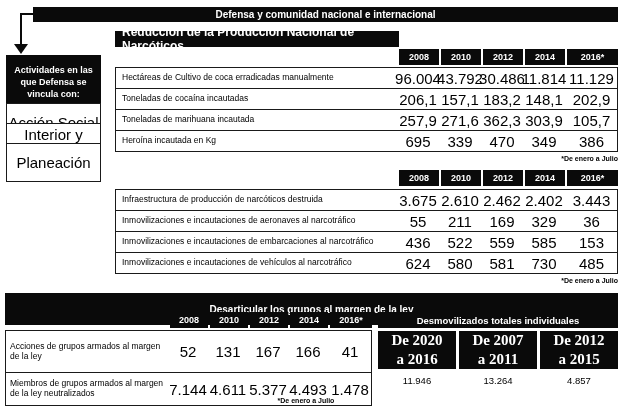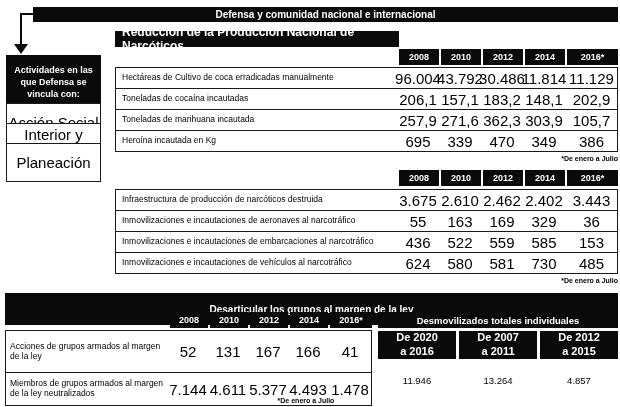--- a/index.html
+++ b/index.html
@@ -13,21 +13,21 @@
   .ycell{background:#0a0a0a;color:#fff;font-weight:bold;font-size:9px;display:flex;align-items:center;justify-content:center;}
   .tbl{position:absolute;}
   .trow{display:flex;border:1px solid #1a1a1a;background:#fff;height:22px;}
   .trow + .trow{margin-top:-1px;}
   .rowlabel{flex:1;display:flex;align-items:center;padding-left:6px;font-size:8.5px;line-height:1.15;}
   .tbl.nowraplabels .rowlabel{white-space:nowrap;}
   .vals{display:grid;column-gap:2px;}
   .val{font-size:15px;display:flex;align-items:center;justify-content:center;}
   .fnote{position:absolute;font-size:7px;font-weight:bold;}
   .sideitem{position:absolute;left:6px;width:95px;height:39px;border:1px solid #1a1a1a;background:#fff;display:flex;align-items:center;justify-content:center;font-size:15px;text-align:center;}
-  .pcell{background:#0a0a0a;color:#fff;font-weight:bold;font-size:11px;line-height:1.25;display:flex;flex-direction:column;align-items:center;justify-content:center;text-align:center;}
+  .pcell{background:#0a0a0a;color:#fff;font-weight:bold;font-size:15px;line-height:1.25;display:flex;flex-direction:column;align-items:center;justify-content:center;text-align:center;font-family:Liberation Serif, serif;}
   .dval{font-size:9.5px;display:flex;align-items:center;justify-content:center;}
   .line{position:absolute;background:#0a0a0a;}
 </style>
 </head>
 <body>
 
 <div class="bar" style="left:33px;top:7px;width:585px;height:15px;font-size:10px;">Defensa y comunidad nacional e internacional</div>
 
 <div class="line" style="left:20px;top:13px;width:15px;height:2px;"></div>
 <div class="line" style="left:20px;top:13px;width:2px;height:31px;"></div>
@@ -108,21 +108,21 @@
       <div class="val">2.610</div>
       <div class="val">2.462</div>
       <div class="val">2.402</div>
       <div class="val">3.443</div>
     </div>
   </div>
   <div class="trow">
     <div class="rowlabel">Inmovilizaciones e incautaciones de aeronaves al narcotráfico</div>
     <div class="vals g219">
       <div class="val">55</div>
-      <div class="val">163</div>
+      <div class="val">211</div>
       <div class="val">169</div>
       <div class="val">329</div>
       <div class="val">36</div>
     </div>
   </div>
   <div class="trow">
     <div class="rowlabel">Inmovilizaciones e incautaciones de embarcaciones al narcotráfico</div>
     <div class="vals g219">
       <div class="val">436</div>
       <div class="val">522</div>

